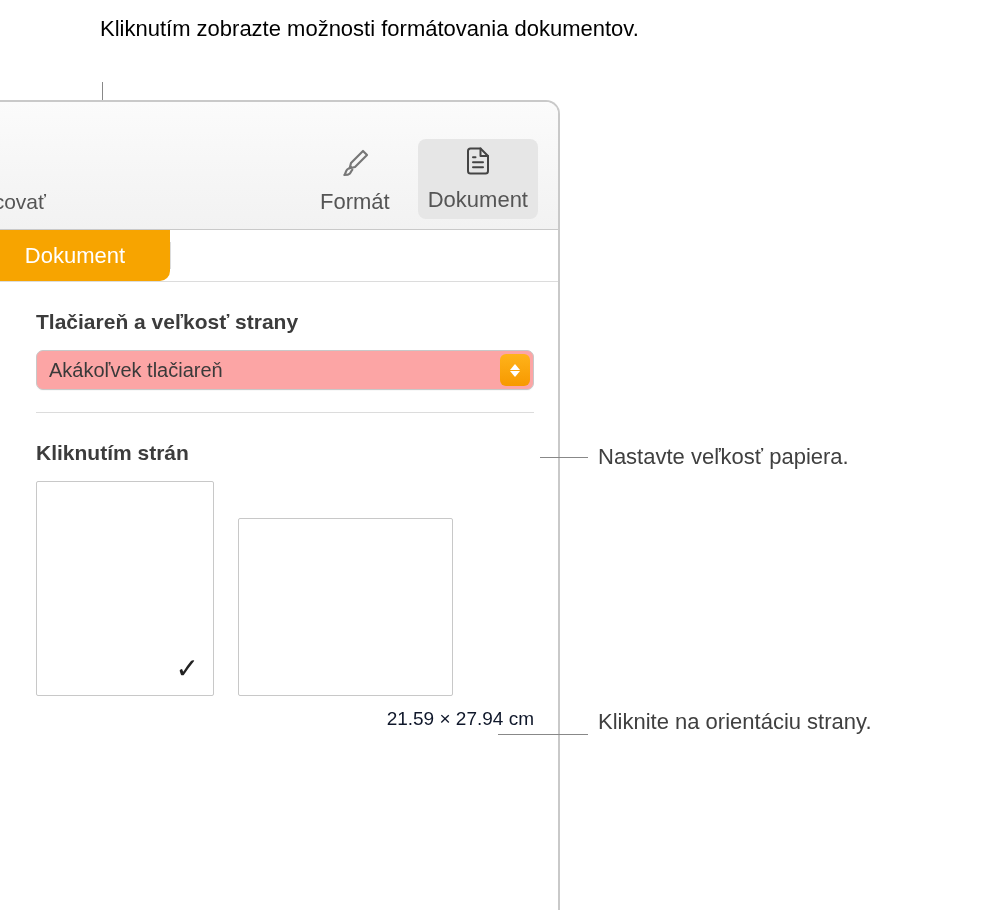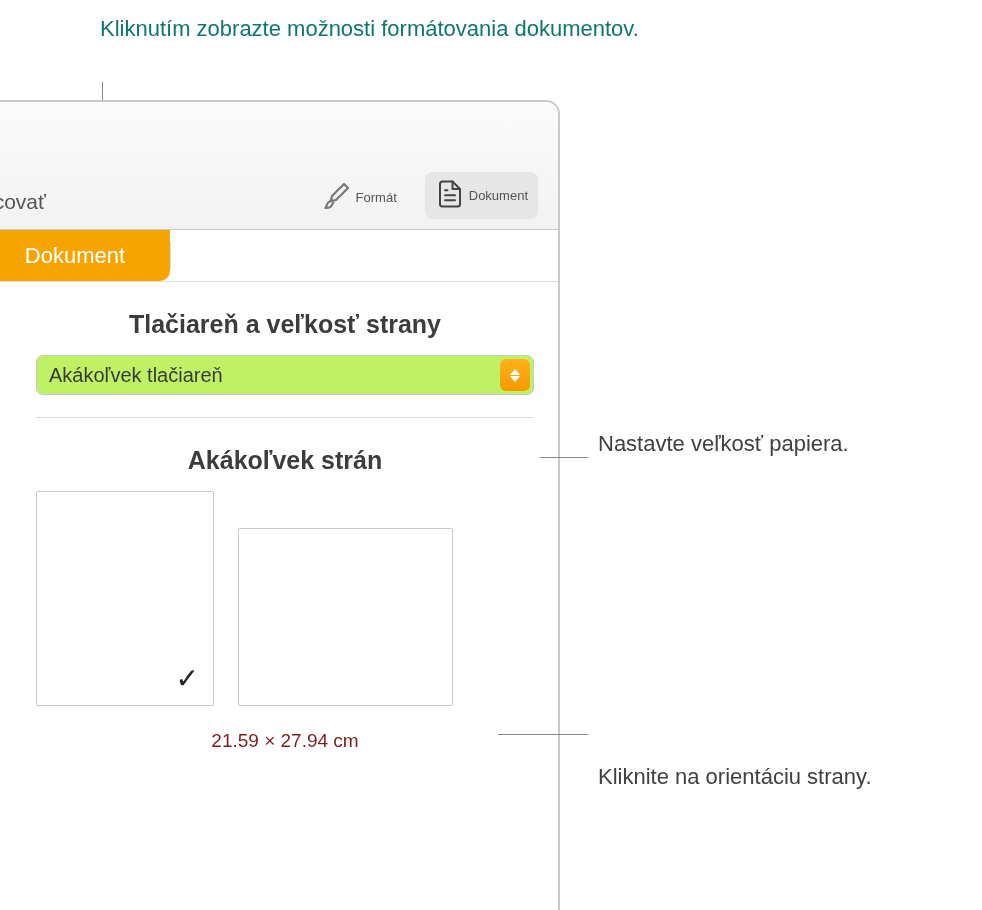--- a/index.html
+++ b/index.html
@@ -10,21 +10,21 @@
     height: 910px;
     position: relative;
     color: #333;
   }
   .callout-top {
     position: absolute;
     left: 100px;
     top: 14px;
     font-size: 22px;
     line-height: 1.35;
-    color: #0f766e;
+    color: #000000;
   }
   .callout-leader-1 {
     position: absolute;
     left: 102px;
     top: 82px;
     width: 1px;
     height: 165px;
     background: #888;
   }
   .window {
@@ -53,23 +53,24 @@
   }
   .toolbar-left-stub {
     font-size: 21px;
     color: #555;
     padding-left: 2px;
     padding-bottom: 5px;
   }
   .toolbar-spacer { flex: 1; }
   .toolbar-btn {
     display: flex;
+    flex-direction: column;
     align-items: center;
     gap: 4px;
-    font-size: 13px;
+    font-size: 22px;
     color: #555;
     padding: 4px 8px;
     cursor: pointer;
   }
   .toolbar-btn.active {
     background: #e6e6e6;
     border-radius: 8px;
     padding: 6px 10px;
   }
   .toolbar-btn.active .icon-svg { color: #444; }
@@ -100,35 +101,34 @@
   }
   .panel-tab-sep {
     width: 1px;
     background: #dcdcdc;
     margin: 12px 0;
   }
   .panel-body {
     padding: 28px 24px 0 56px;
   }
   .section-title {
-    font-size: 25px;
+    font-size: 21px;
     font-weight: 600;
     color: #3c3c3c;
     margin-bottom: 16px;
-    text-align: center;
   }
   .select-row {
     position: relative;
     margin-bottom: 14px;
   }
   .select-box {
     width: 100%;
     border: 1px solid #c8c8c8;
     border-radius: 7px;
-    background: #bef264;
+    background: #fca5a5;
     height: 40px;
     display: flex;
     align-items: center;
     padding: 0 60px 0 12px;
     font-size: 20px;
     color: #3a3a3a;
     cursor: pointer;
     box-shadow: 0 1px 1px rgba(0,0,0,0.03);
   }
   .select-stepper {
@@ -181,24 +181,24 @@
     cursor: pointer;
   }
   .checkmark {
     position: absolute;
     right: 14px;
     bottom: 10px;
     font-size: 28px;
     color: #222;
   }
   .dimensions-label {
-    text-align: center;
+    text-align: right;
     font-size: 19px;
-    color: #7f1d1d;
-    margin-top: 24px;
+    color: #0f172a;
+    margin-top: 12px;
   }
   
   .callout-right {
     position: absolute;
     font-size: 22px;
     color: #404040;
     left: 598px;
     white-space: nowrap;
   }
   .leader-h {
@@ -256,31 +256,31 @@
       </div>
       <div class="select-stepper">
         <div class="stepper-arrow up"></div>
         <div class="stepper-arrow down"></div>
       </div>
     </div>
 
 
     <hr class="divider">
 
-    <div class="section-title">Akákoľvek strán</div>
+    <div class="section-title">Kliknutím strán</div>
 
     <div class="orientation-row">
       <div class="orient-portrait">
         <span class="checkmark">✓</span>
       </div>
       <div class="orient-landscape"></div>
     </div>
 
     <div class="dimensions-label">21.59 × 27.94 cm</div>
 
   </div>
 </div>
 
 <div class="leader-h" style="left:540px; top:457px; width:48px;"></div>
-<div class="callout-right" style="top:431px;">Nastavte veľkosť papiera.</div>
+<div class="callout-right" style="top:444px;">Nastavte veľkosť papiera.</div>
 
 <div class="leader-h" style="left:498px; top:734px; width:90px;"></div>
-<div class="callout-right" style="top:764px;">Kliknite na orientáciu strany.</div>
+<div class="callout-right" style="top:709px;">Kliknite na orientáciu strany.</div>
 
 </body></html>

